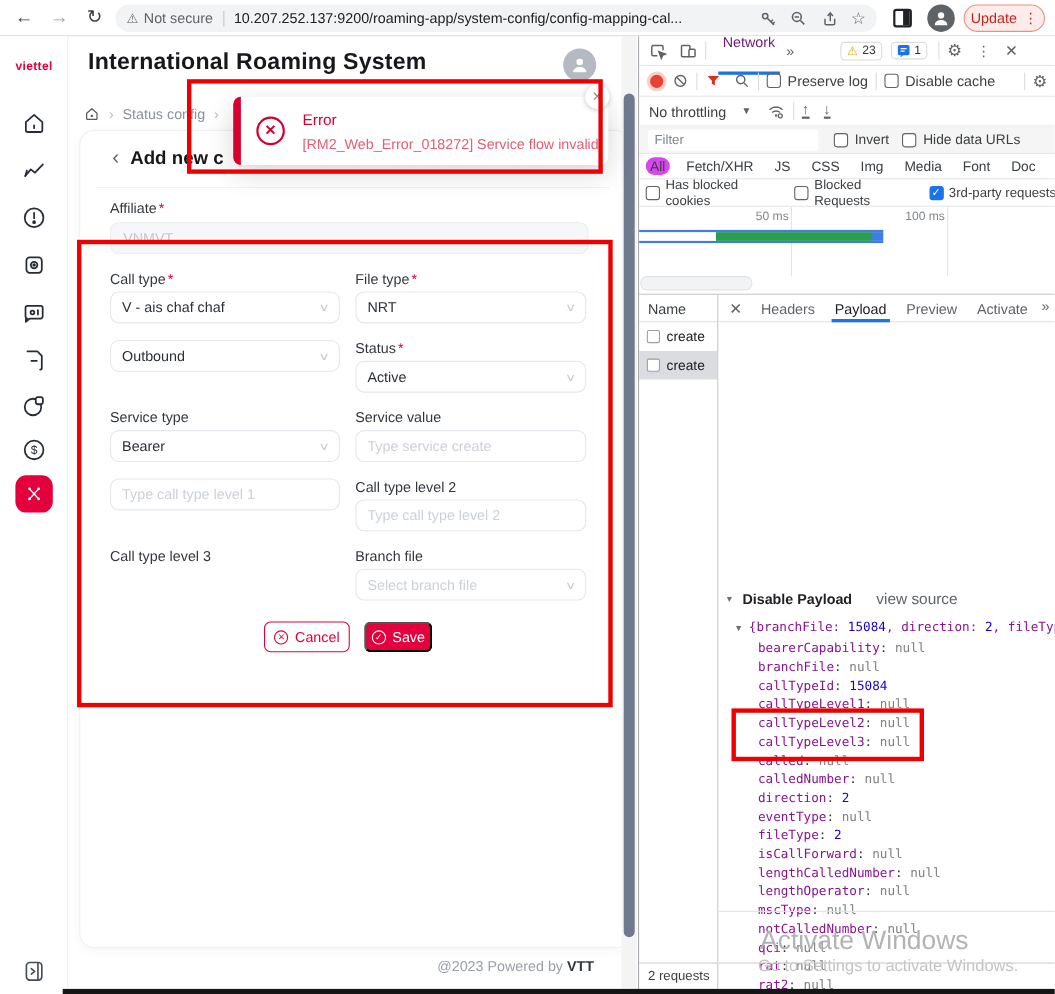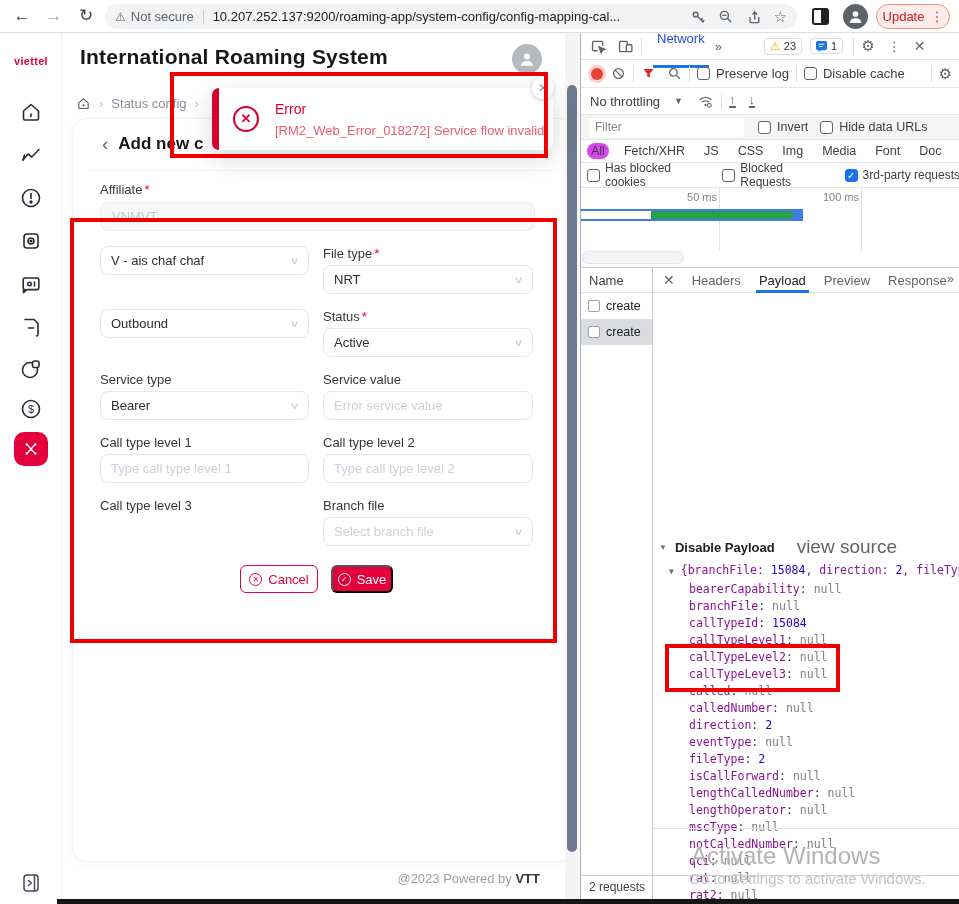--- a/index.html
+++ b/index.html
@@ -76,21 +76,21 @@
   #devtools { position:absolute; left:580px; top:33px; width:379px; height:866px; background:#fff; border-left:1px solid #a8abaf; font-size:13px; color:#3c4043; overflow:hidden; }
   .dt-row { position:absolute; left:0; width:379px; border-bottom:1px solid #e6e6e6; display:flex; align-items:center; }
   #dt-r1 { top:0; height:27px; }
   #dt-r2 { top:27px; height:28px; }
   #dt-r3 { top:55px; height:27px; }
   #dt-r4 { top:82px; height:25px; background:#f5f5f5; }
   #dt-r5 { top:107px; height:23px; }
   #dt-r6 { top:130px; height:25px; }
   .dt-div { width:1px; height:16px; background:#dcdcdc; margin:0 7px; flex:none; }
   .dt-ic { color:#5f6368; flex:none; display:flex; align-items:center; justify-content:center; }
-  #net-tab { position:relative; margin:0 10px 0 8px; color:#1d4ed8; height:43px; line-height:27px; }
+  #net-tab { position:relative; margin:0 10px 0 8px; color:#701a75; height:43px; line-height:27px; }
   #net-tab::after { content:""; position:absolute; left:-4px; right:-4px; bottom:0; height:3px; background:#1a73e8; }
   .badge { display:flex; align-items:center; gap:4px; border:1px solid #dcdcdc; border-radius:4px; padding:1px 5px; font-size:11px; color:#333; margin-left:8px; }
   #rec-dot { width:12px; height:12px; border-radius:50%; background:#e94235; box-shadow:0 0 0 3px rgba(233,66,53,.25); margin:0 8px 0 10px; }
   .cb { width:13px; height:13px; border:1.4px solid #5f6368; border-radius:3px; background:#fff; flex:none; margin-right:6px; }
   .cb.on { background:#1a73e8; border-color:#1a73e8; color:#fff; font-size:10px; line-height:11px; text-align:center; }
   #filter-input { width:155px; height:19px; border:none; background:#fff; border-radius:2px; margin-left:8px; font-size:12px; padding:0 6px; color:#333; outline:none; }
   #filter-input::placeholder { color:#80868b; }
   #cats { display:flex; align-items:center; gap:11px; padding-left:6px; font-size:12.5px; color:#3c4043; white-space:nowrap; }
   .cat { padding:1px 4px; }
   .cat.sel { background:#d946ef; border-radius:9px; }
@@ -109,21 +109,21 @@
 
   #detail { position:absolute; left:72px; top:235px; width:307px; height:607px; }
   #dtabs { height:25px; display:flex; align-items:center; border-bottom:1px solid #e3e3e3; color:#5f6368; font-size:13px; }
   #dtabs .x { margin:0 8px 0 10px; font-size:14px; }
   .dtab { position:relative; height:25px; line-height:25px; padding:0 9px; }
   .dtab.on { color:#202124; }
   .dtab.on::after { content:""; position:absolute; left:6px; right:6px; bottom:0; height:3px; background:#1a73e8; }
   #pl-section { position:absolute; left:6px; top:268px; display:flex; align-items:center; gap:8px; }
   .caret { color:#6e6e6e; font-size:8px; }
   #pl-title { font-weight:bold; color:#202124; font-size:13px; }
-  #pl-src { color:#5f6368; font-size:19px; margin-left:14px; }
+  #pl-src { color:#5f6368; font-size:14px; margin-left:14px; }
   #pl-summary { position:absolute; left:16px; top:295px; font-family:"DejaVu Sans Mono", monospace; font-size:11.5px; white-space:nowrap; }
   #pl-lines { position:absolute; left:36px; top:313px; font-family:"DejaVu Sans Mono", monospace; font-size:11.5px; }
   .pline { height:17px; line-height:17px; white-space:nowrap; }
   .pk { color:#881391; }
   .pcolon { color:#303942; }
   .vnull { color:#808080; }
   .vnum { color:#1c00cf; }
   #pl-divider { position:absolute; left:0; top:560px; width:307px; height:1px; background:#e3e3e3; }
   #wm1 { position:absolute; left:38px; top:574px; font-size:24px; color:#b3b3b3; }
   #wm2 { position:absolute; left:36px; top:602px; font-size:15px; color:#c3c3c3; }
@@ -292,20 +292,23 @@
   <div id="aff-label" class="flabel">
     <span>Affiliate</span><span class="star">*</span>
   </div>
   <div id="aff-input">
     <span>VNMVT</span>
   </div>
 
   <div id="form-grid">
 
       <div class="ffield">
+        <div class="flabel">
+          <span>Call type</span><span class="star">*</span>
+        </div>
         <div class="fctl select">
           <span class="ftext val">V - ais chaf chaf</span>
           <span class="chev">∨</span>
         </div>
       </div>
 
       <div class="ffield">
         <div class="flabel">
           <span>File type</span><span class="star">*</span>
         </div>
@@ -340,29 +343,26 @@
           <span class="ftext val">Bearer</span>
           <span class="chev">∨</span>
         </div>
       </div>
 
       <div class="ffield">
         <div class="flabel">
           <span>Service value</span><span class="star"></span>
         </div>
         <div class="fctl input">
-          <span class="ftext ph">Error service value</span>
-
-        </div>
-      </div>
-
-      <div class="ffield">
-        <div class="flabel">
-          <span>Call type level 1</span><span class="star"></span>
-        </div>
+          <span class="ftext ph">Type service create</span>
+
+        </div>
+      </div>
+
+      <div class="ffield">
         <div class="fctl input">
           <span class="ftext ph">Type call type level 1</span>
 
         </div>
       </div>
 
       <div class="ffield">
         <div class="flabel">
           <span>Call type level 2</span><span class="star"></span>
         </div>
@@ -569,21 +569,21 @@
     <div id="detail">
       <div id="dtabs">
         <span class="x">✕</span>
 
           <span class="dtab">Headers</span>
 
           <span class="dtab on">Payload</span>
 
           <span class="dtab">Preview</span>
 
-          <span class="dtab">Response</span>
+          <span class="dtab">Activate</span>
         </div>
       <span class="more" style="position:absolute;right:6px;top:3px;color:#5f6368">»</span>
 
       <div id="pl-section">
         <span class="caret">▼</span>
         <span id="pl-title">Disable Payload</span>
         <span id="pl-src">view source</span>
       </div>
 
       <div id="pl-summary">

